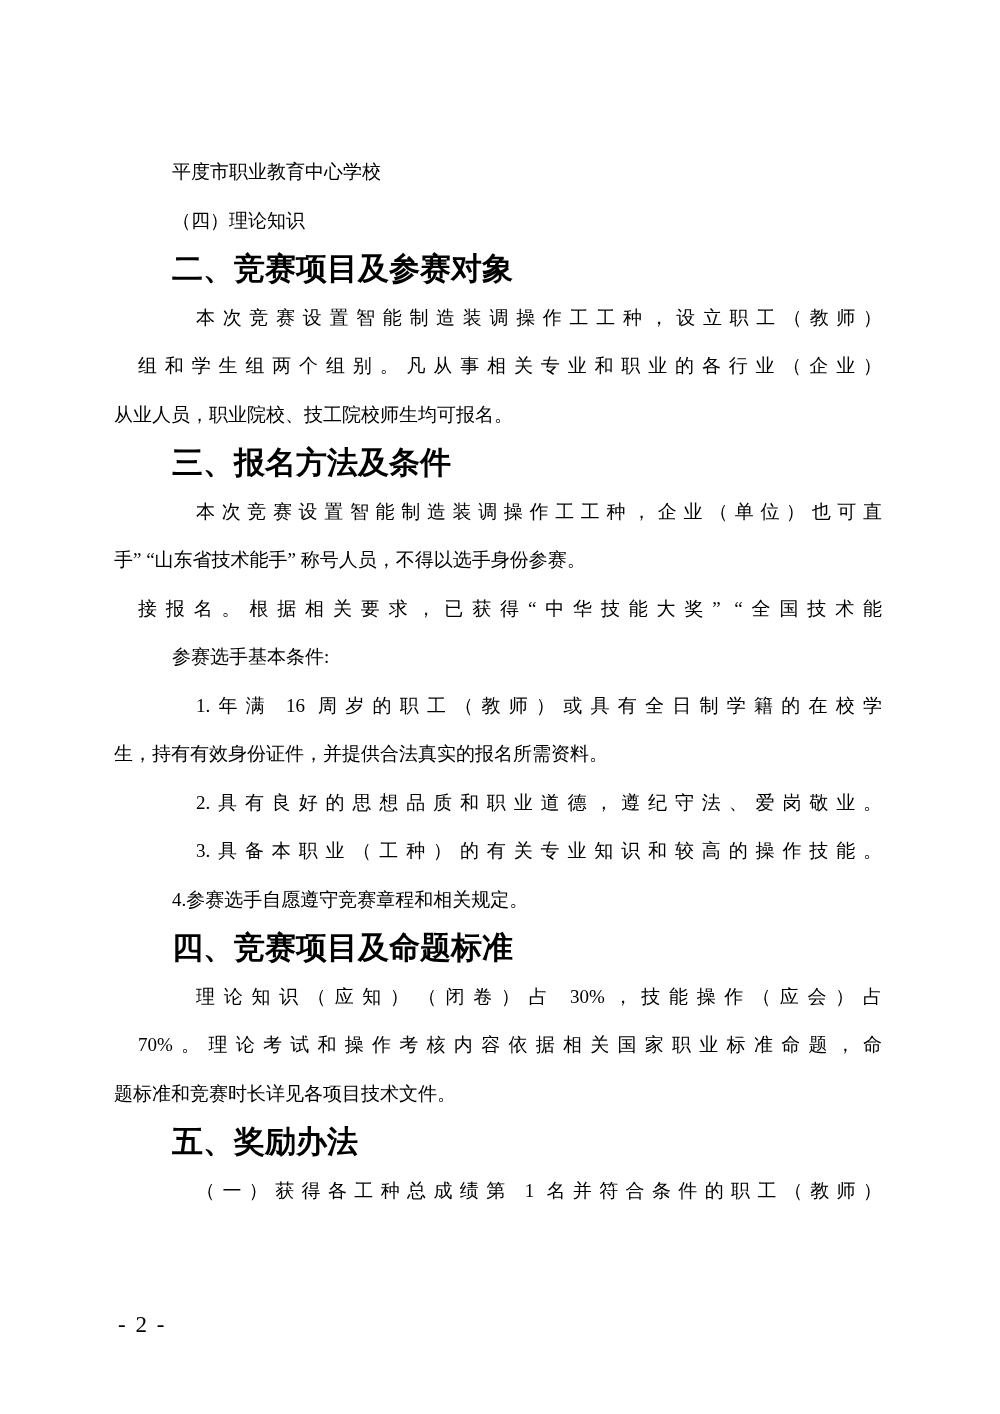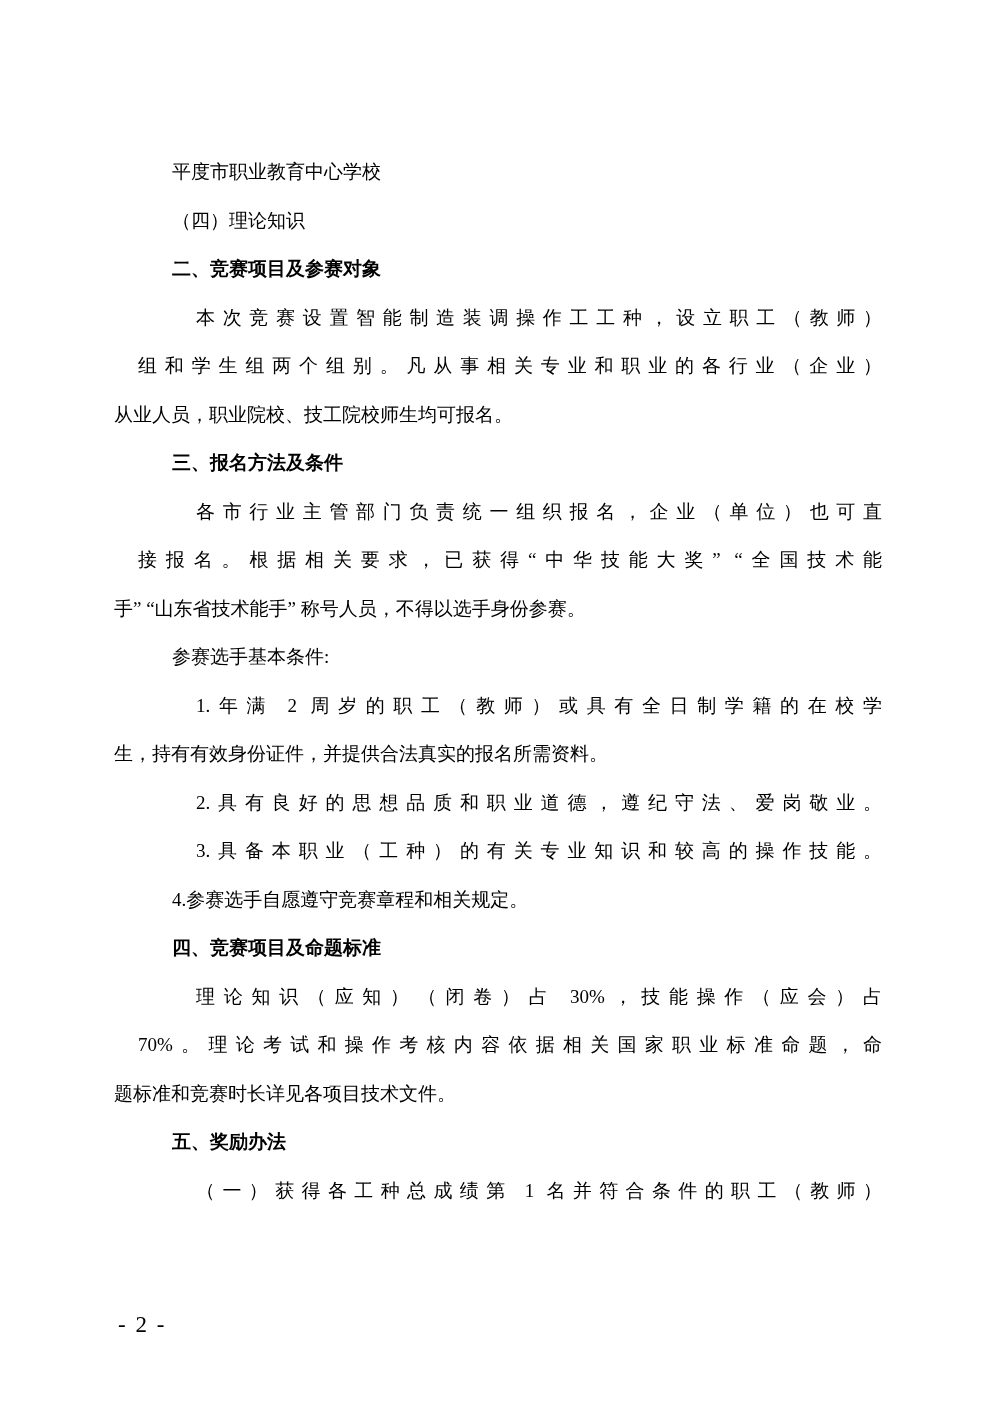--- a/index.html
+++ b/index.html
@@ -29,21 +29,21 @@
     letter-spacing: 0;
     color: #000000;
   }
   .line.indent {
     padding-left: 58px;
   }
   .line.heading {
     padding-left: 58px;
     font-family: Liberation Sans, sans-serif;
     font-weight: 700;
-    font-size: 19px;
+    font-size: 31px;
   }
   .line.fill {
     text-align: justify;
     text-align-last: justify;
     margin-left: 24px;
   }
   .page-number {
     position: absolute;
     left: 118px;
     top: 1312px;
@@ -58,25 +58,25 @@
 
 <div class="page">
   <div class="text-block">
       <div class="line indent">平度市职业教育中心学校</div>
       <div class="line indent">（四）理论知识</div>
       <div class="line heading">二、竞赛项目及参赛对象</div>
       <div class="line indent fill">本次竞赛设置智能制造装调操作工工种，设立职工（教师）</div>
       <div class="line fill">组和学生组两个组别。凡从事相关专业和职业的各行业（企业）</div>
       <div class="line">从业人员，职业院校、技工院校师生均可报名。</div>
       <div class="line heading">三、报名方法及条件</div>
-      <div class="line indent fill">各市行业主管部门负责统一组织报名，企业（单位）也可直</div>
+      <div class="line indent fill">本次竞赛设置智能制造装调操作工工种，企业（单位）也可直</div>
+      <div class="line">手” “山东省技术能手” 称号人员，不得以选手身份参赛。</div>
       <div class="line fill">接报名。根据相关要求，已获得“中华技能大奖” “全国技术能</div>
-      <div class="line">手” “山东省技术能手” 称号人员，不得以选手身份参赛。</div>
       <div class="line indent">参赛选手基本条件:</div>
-      <div class="line indent fill">1.年满 2 周岁的职工（教师）或具有全日制学籍的在校学</div>
+      <div class="line indent fill">1.年满 16 周岁的职工（教师）或具有全日制学籍的在校学</div>
       <div class="line">生，持有有效身份证件，并提供合法真实的报名所需资料。</div>
       <div class="line indent fill">2.具有良好的思想品质和职业道德，遵纪守法、爱岗敬业。</div>
       <div class="line indent fill">3.具备本职业（工种）的有关专业知识和较高的操作技能。</div>
       <div class="line indent">4.参赛选手自愿遵守竞赛章程和相关规定。</div>
       <div class="line heading">四、竞赛项目及命题标准</div>
       <div class="line indent fill">理论知识（应知）（闭卷）占 30%，技能操作（应会）占</div>
       <div class="line fill">70%。理论考试和操作考核内容依据相关国家职业标准命题，命</div>
       <div class="line">题标准和竞赛时长详见各项目技术文件。</div>
       <div class="line heading">五、奖励办法</div>
       <div class="line indent fill">（一）获得各工种总成绩第 1 名并符合条件的职工（教师）</div>

